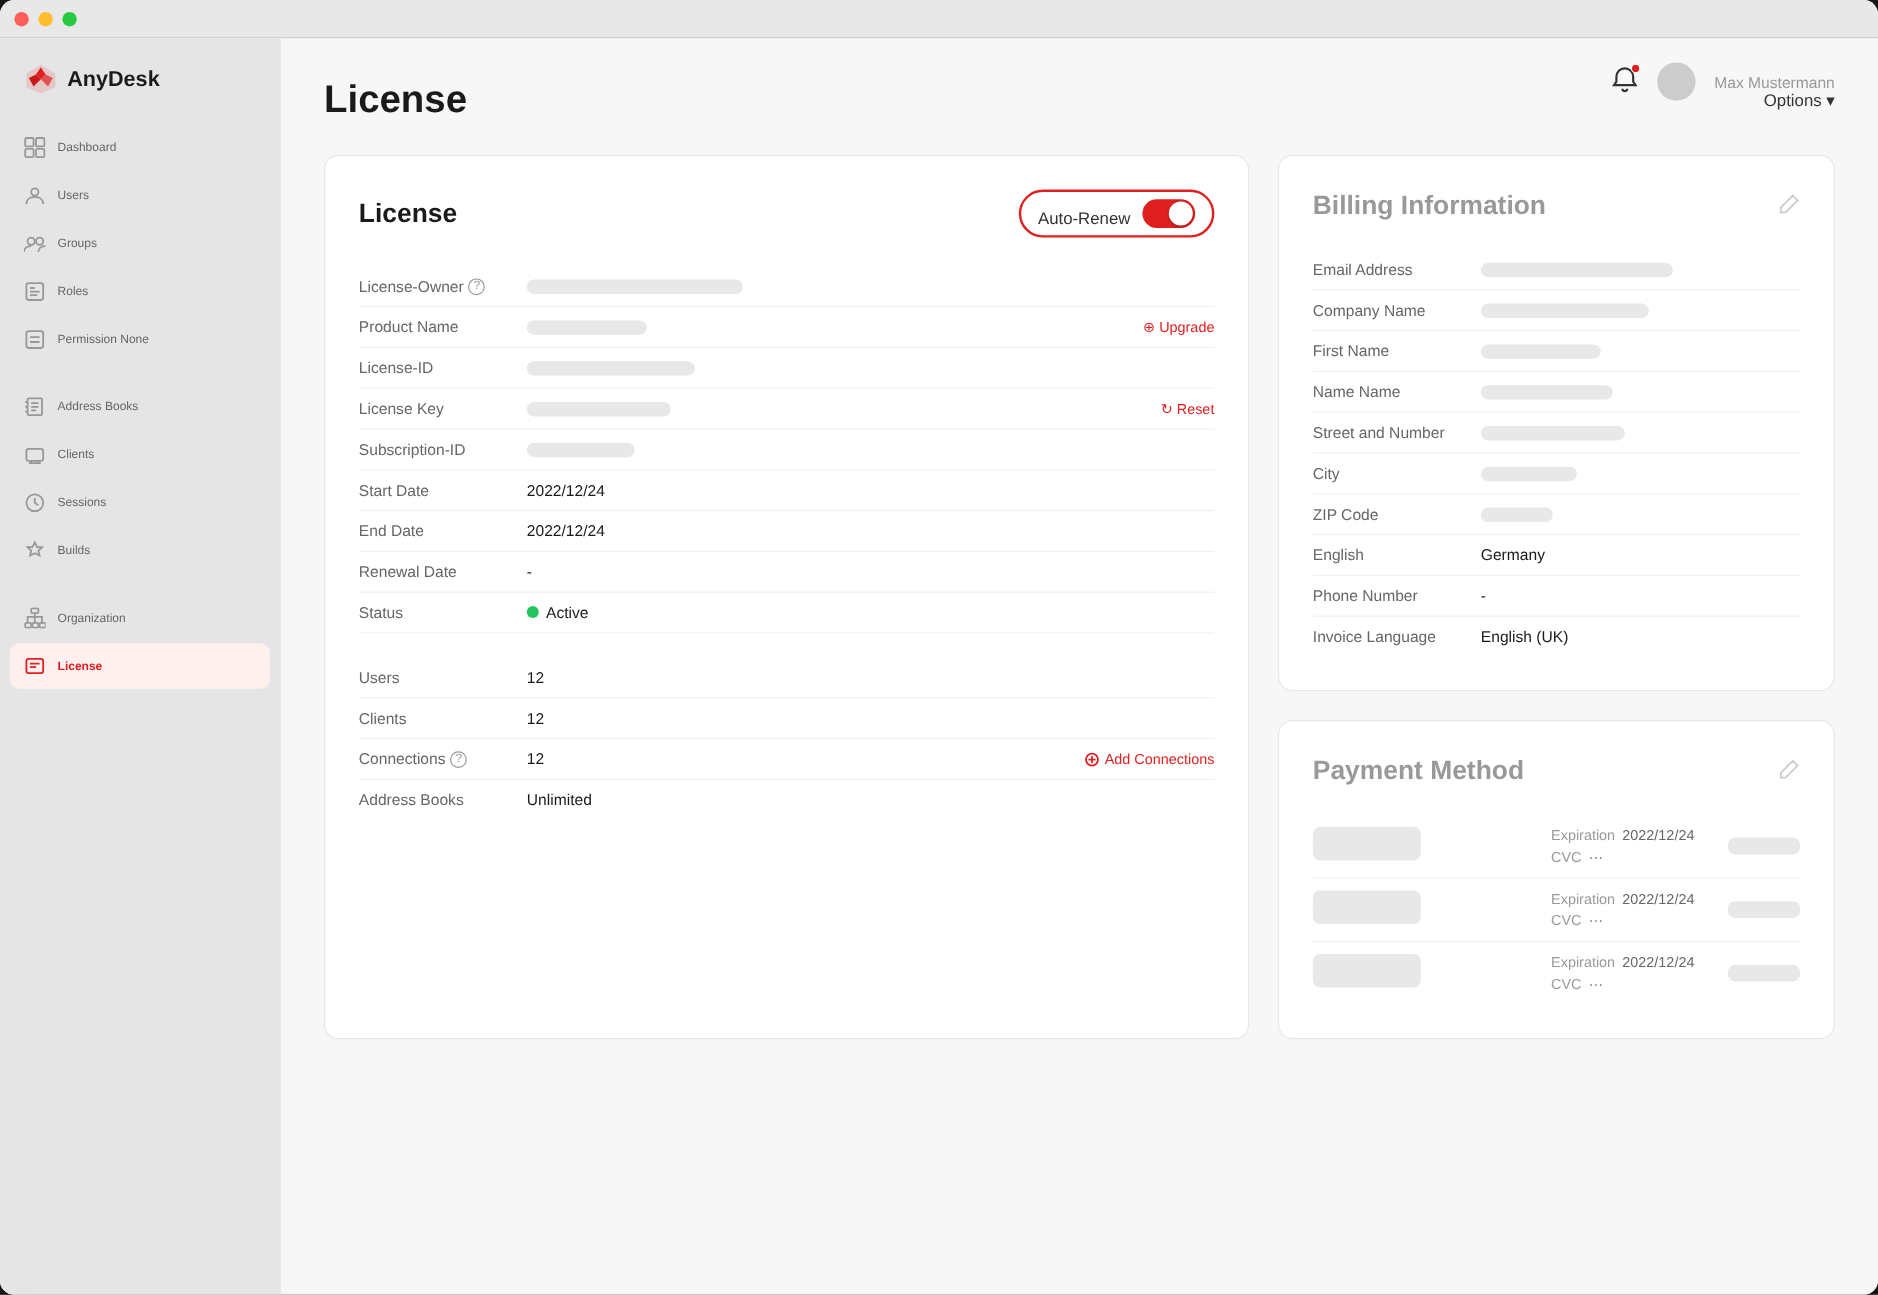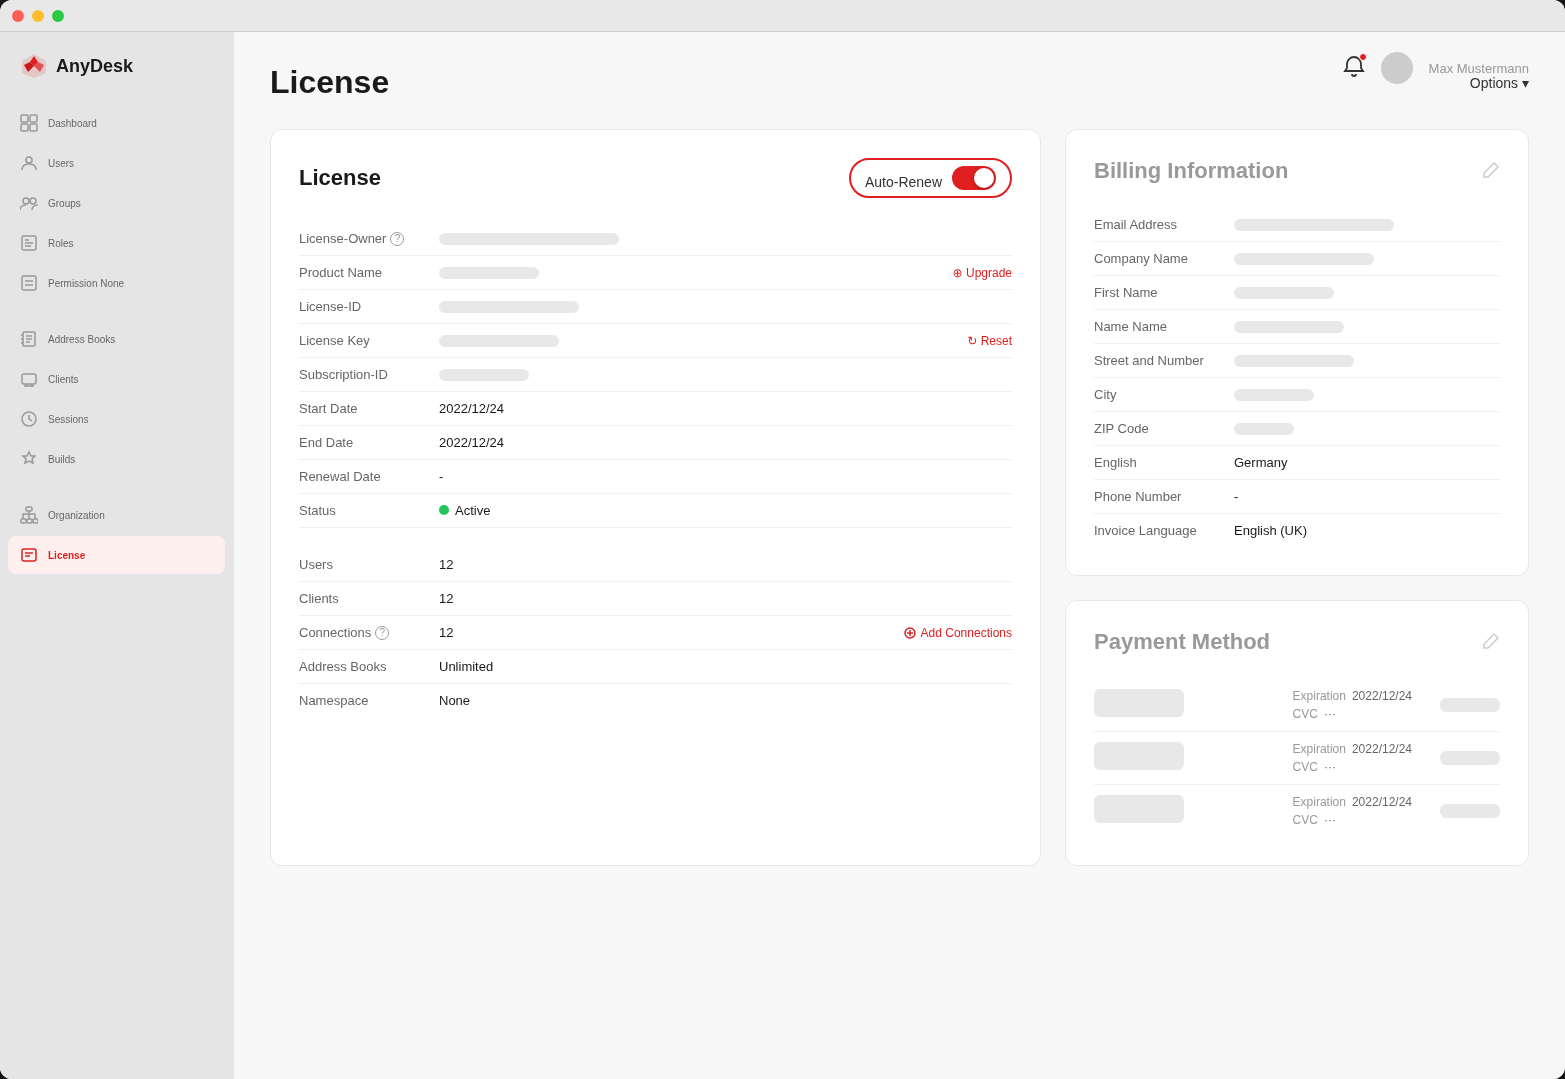--- a/index.html
+++ b/index.html
@@ -254,24 +254,20 @@
                   <line x1="4" y1="7" x2="10" y2="7"></line>
                   <line x1="7" y1="4" x2="7" y2="10"></line>
                 </svg>
               Add Connections
             </span>
           </div>
           <div class="field-row">
             <span class="field-label">Address Books</span>
             <span class="field-value">Unlimited</span>
           </div>
-          <div class="field-row">
-            <span class="field-label">Namespace</span>
-            <span class="field-value">None</span>
-          </div>
         </div>
 
         <div class="card-right">
 
           <div class="card card-billing">
             <div class="card-header">
               <h2 class="card-title-gray">Billing Information</h2>
               <svg width="20" height="20" viewBox="0 0 20 20" fill="none" stroke="#ccc" stroke-width="1.5" style="cursor:pointer;">
                 <path d="M14 2l4 4-10 10H4v-4L14 2z"></path>
               </svg>

